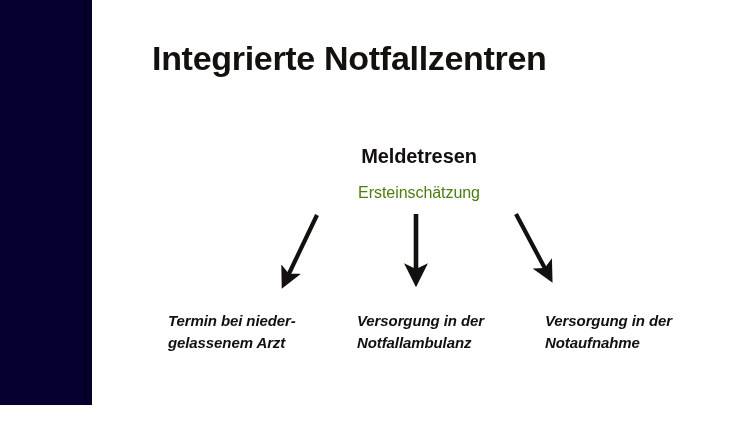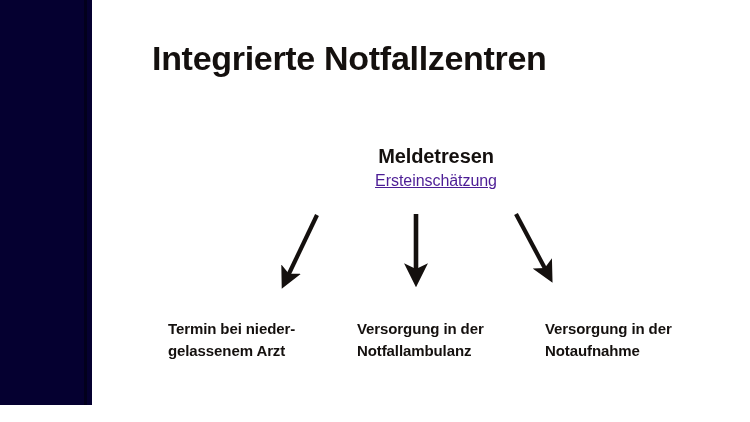--- a/index.html
+++ b/index.html
@@ -46,62 +46,62 @@
     font-weight: bold;
     letter-spacing: -0.3px;
     color: #14100e;
     white-space: nowrap;
     line-height: 1.15;
   }
 
   
   .node {
     position: absolute;
-    left: 296px;
+    left: 279px;
     top: 144px;
     width: 280px;
     text-align: center;
   }
   .node-title {
     font-size: 20px;
     font-weight: bold;
     color: #14100e;
     letter-spacing: -0.1px;
     line-height: 1.25;
   }
   .node-sub {
     font-size: 16px;
     font-weight: normal;
-    color: #4c1d95;
+    color: #4d7c0f;
     letter-spacing: -0.05px;
     line-height: 1.3;
-    margin-top: 2px;
-    text-decoration: underline;
+    margin-top: 14px;
   }
 
   
   .arrows {
     position: absolute;
     left: 0;
     top: 0;
     width: 750px;
     height: 422px;
     pointer-events: none;
   }
 
   
   .leaf {
     position: absolute;
-    top: 318px;
+    top: 310px;
     font-size: 15px;
     font-weight: bold;
     color: #14100e;
     line-height: 1.45;
     letter-spacing: -0.1px;
     white-space: pre-line;
+    font-style: italic;
   }
   .leaf-1 { left: 168px; width: 175px; }
   .leaf-2 { left: 357px; width: 175px; }
   .leaf-3 { left: 545px; width: 180px; }
 </style>
 </head>
 <body>
 
 <div id="slide">
 

